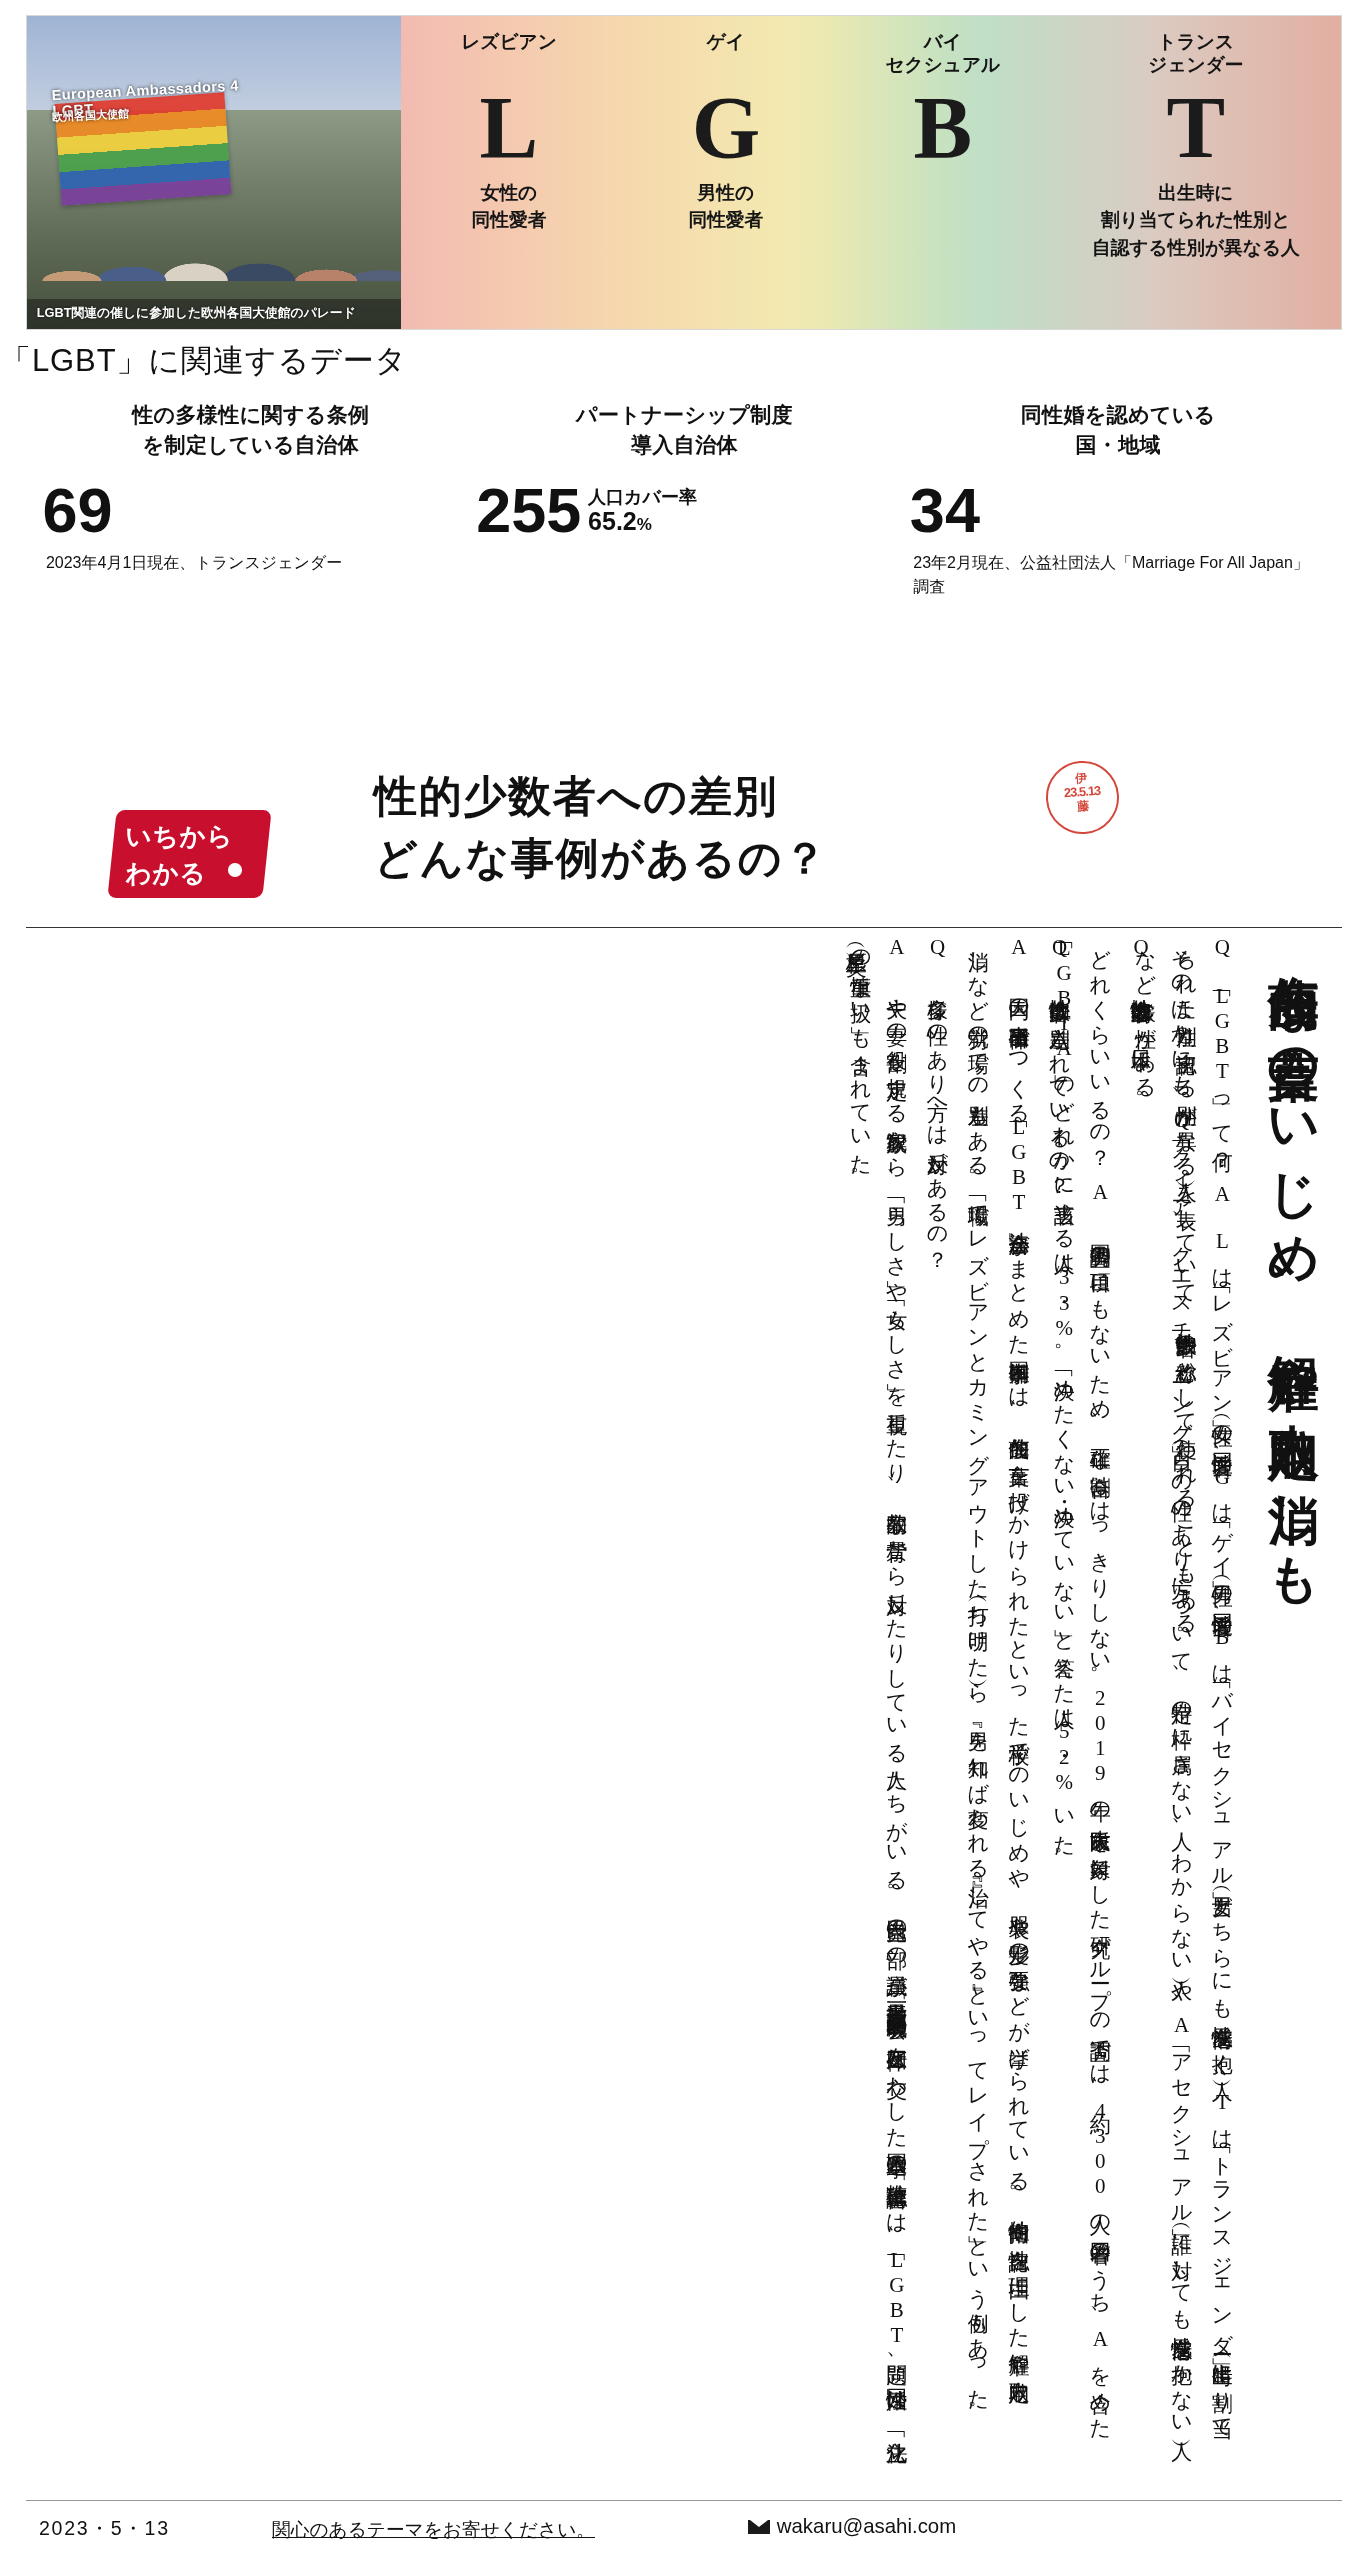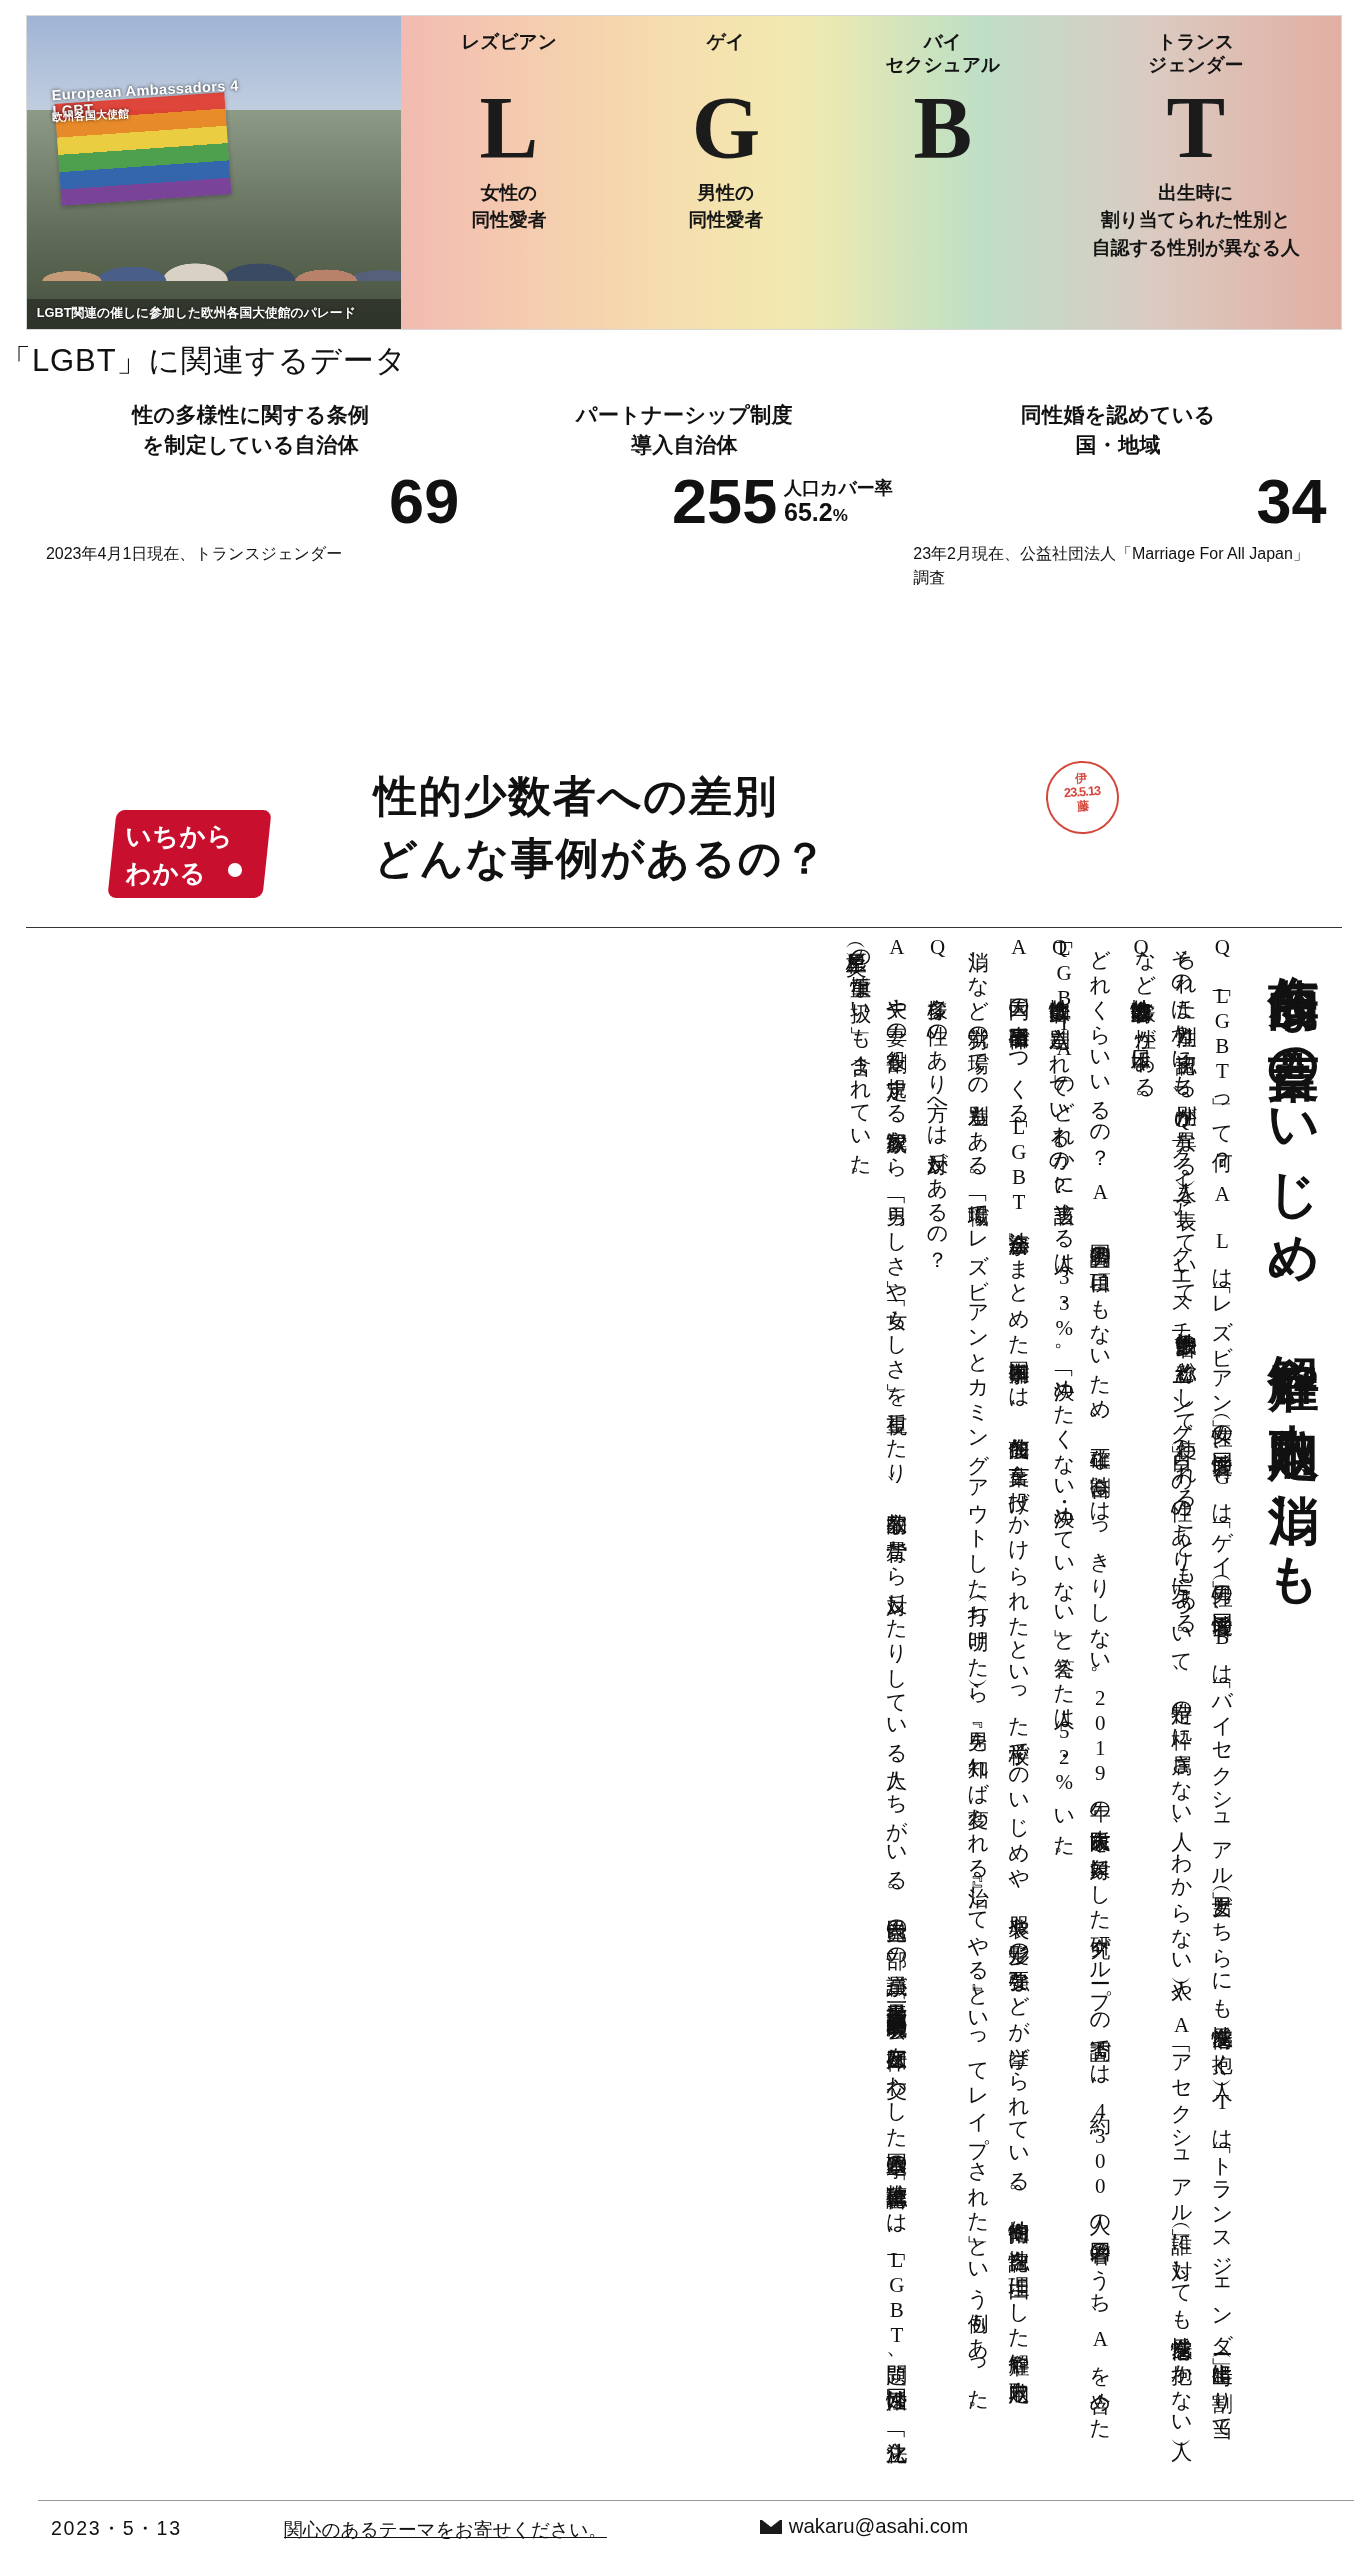--- a/index.html
+++ b/index.html
@@ -153,24 +153,24 @@
     padding: 0 8.5px;
     box-sizing: border-box;
   }
   .data-head {
     font-size: 21px;
     font-weight: bold;
     line-height: 1.45;
     letter-spacing: 0.4px;
   }
   .data-num-wrap {
-    margin-top: 6px;
+    margin-top: 15px;
     display: flex;
     align-items: flex-end;
-    justify-content: flex-end;
+    justify-content: flex-start;
     min-height: 65px;
   }
   .data-num {
     font-size: 63px;
     font-weight: bold;
     line-height: .95;
     font-family: "Liberation Sans", sans-serif;
   }
   .data-extra {
     text-align: left;
@@ -295,21 +295,21 @@
     height: 1493px;
     width: 39px;
     margin-left: 1.7px;
     text-align: justify;
   }
   .vcol.short { height: 1004px; }
 
   
   .footer {
     position: absolute;
-    left: 12px; top: 2500px; width: 1142px;
+    left: 0; top: 2500px; width: 1142px;
     height: 51px;
   }
   .footer-rule {
     position: absolute; left: 25.5px; top: 0; width: 1316px;
     border-top: 0.9px solid #999;
   }
   .footer-date {
     position: absolute; left: 39px; top: 15.3px;
     font-size: 19.6px;
     letter-spacing: 1.7px;

